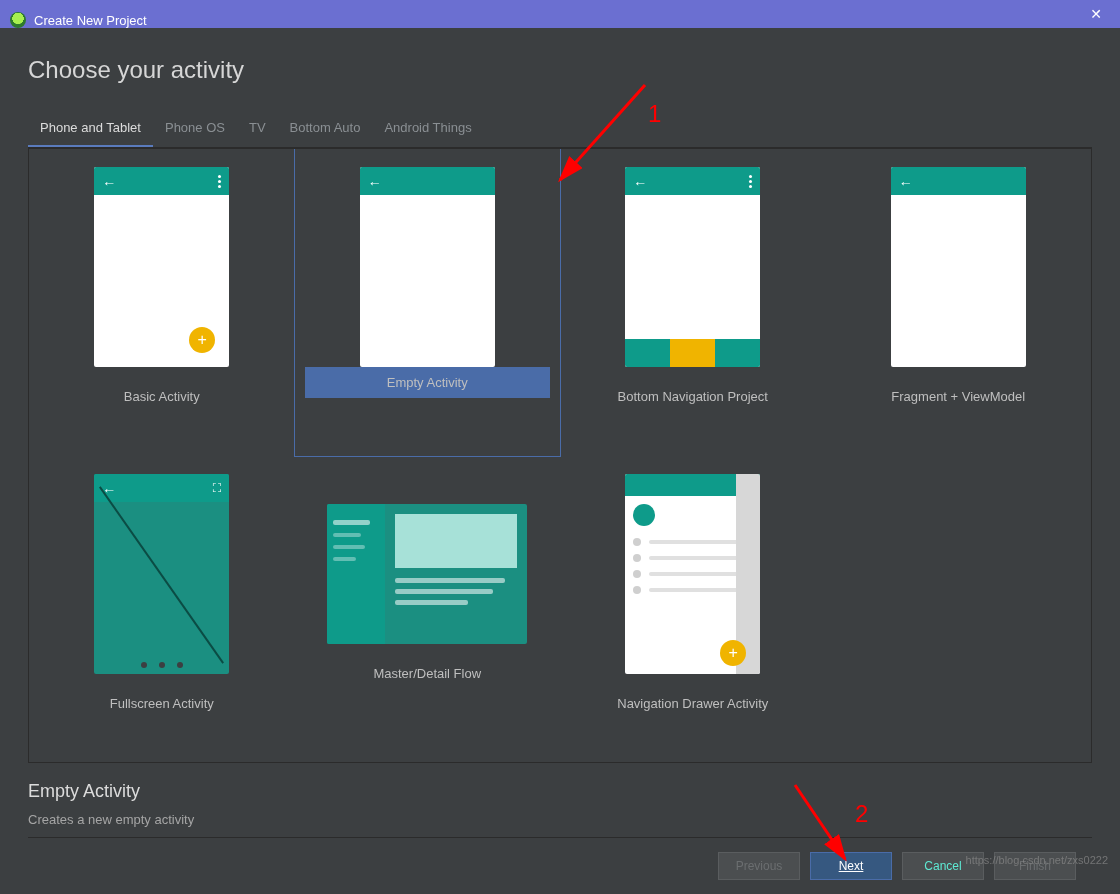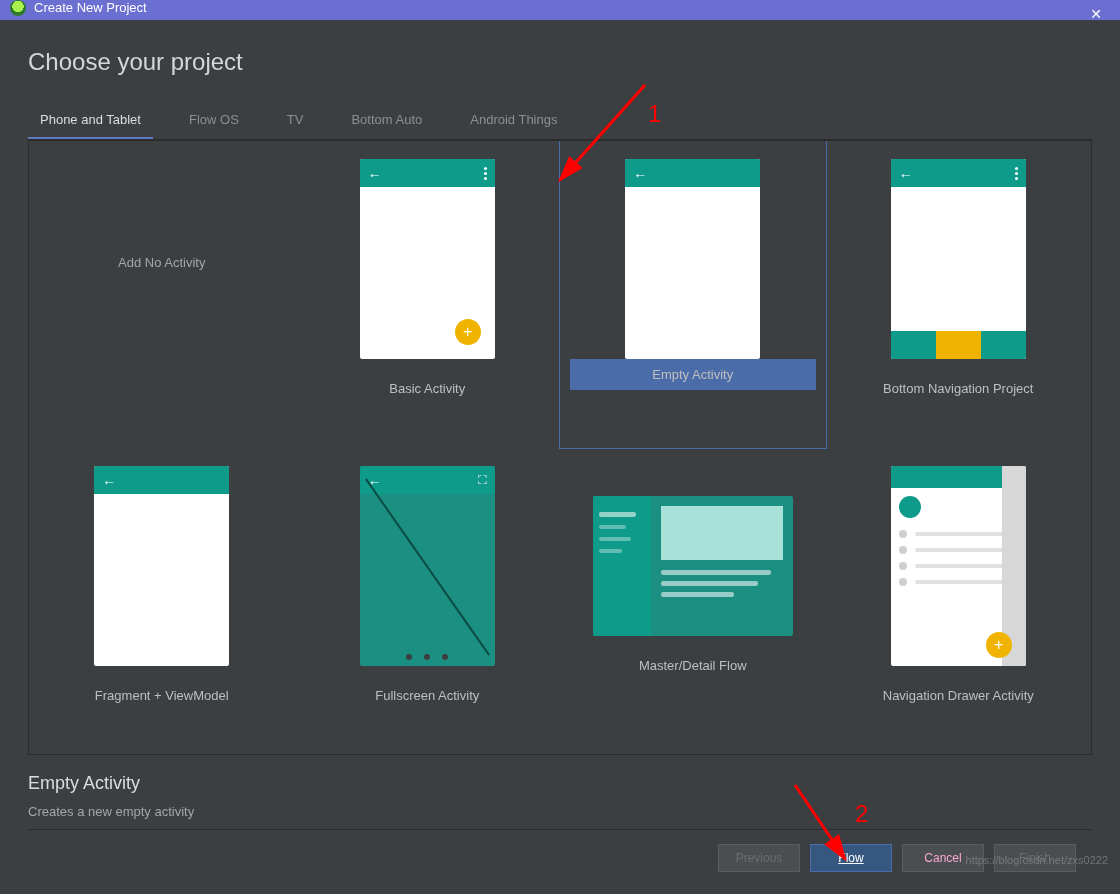--- a/index.html
+++ b/index.html
@@ -6,24 +6,24 @@
 body {
   font-family: -apple-system, "Segoe UI", Arial, sans-serif;
   background: #3c3f41;
   color: #bbbbbb;
   width: 1120px;
   height: 894px;
   overflow: hidden;
   font-size: 13px;
 }
 .titlebar {
-  height: 20px;
+  height: 28px;
   background: #6b6fd1;
   display: flex;
-  align-items: flex-start;
+  align-items: flex-end;
   padding: 0 10px;
   color: #ffffff;
 }
 .titlebar .as-icon {
   width: 16px; height: 16px; margin-right: 8px;
   background: radial-gradient(circle at 50% 40%, #a7f050 0 45%, #2d7a2d 46% 100%);
   border-radius: 50%;
   position: relative;
 }
 .titlebar .title { flex: 1; font-size: 13px; }
@@ -41,21 +41,20 @@
 }
 .page-title {
   font-size: 24px;
   font-weight: 300;
   color: #d6d6d6;
   margin-bottom: 28px;
 }
 
 .tabs {
   display: flex;
-  gap: 24px;
   border-bottom: 1px solid #2b2b2b;
   padding-bottom: 0;
 }
 .tab {
   padding: 8px 12px 10px 12px;
   color: #8a8f93;
   cursor: pointer;
   font-size: 13px;
 }
 .tab.active {
@@ -183,21 +182,21 @@
   border-top: 1px solid #2b2b2b;
   padding: 14px 16px 14px 0;
   display: flex;
   justify-content: flex-end;
   gap: 10px;
 }
 .btn {
   min-width: 82px; height: 28px;
   background: #4b4e50;
   border: 1px solid #5a5d5f;
-  color: #f9a8d4;
+  color: #5eead4;
   font-size: 12px;
   display: flex; align-items: center; justify-content: center;
   cursor: pointer;
 }
 .btn.disabled { color: #6b6e70; cursor: default; }
 .btn.primary {
   background: #365880; border-color: #4a6ca8; color: #fff;
 }
 .btn.primary .u { text-decoration: underline; }
 
@@ -217,39 +216,33 @@
 </head>
 <body>
 
 <div class="titlebar">
   <div class="as-icon"></div>
   <div class="title">Create New Project</div>
   <div class="close">✕</div>
 </div>
 
 <div class="page">
-  <div class="page-title">Choose your project</div>
+  <div class="page-title">Choose your activity</div>
 
   <div class="tabs">
     <div class="tab active">Phone and Tablet</div>
-    <div class="tab">Flow OS</div>
+    <div class="tab">Phone OS</div>
     <div class="tab">TV</div>
     <div class="tab">Bottom Auto</div>
     <div class="tab">Android Things</div>
   </div>
 
   <div class="gallery-wrap">
     <div class="gallery">
 
-      <div class="card no-activity">
-        <div class="preview">
-          <div class="preview-text">Add No Activity</div>
-        </div>
-        <div class="label-row"><span class="label"></span></div>
-      </div>
 
       <div class="card">
         <div class="preview">
           <div class="appbar">
             <span class="back">←</span>
             <div class="menu">
                 <span></span>
                 <span></span>
                 <span></span>
               </div>
@@ -370,21 +363,21 @@
   </div>
 
   <div class="selection-summary">
     <h3>Empty Activity</h3>
     <p>Creates a new empty activity</p>
   </div>
 
   <div class="footer">
     <div class="btn disabled">Previous</div>
     <div class="btn primary">
-        <span class="u">Flow</span>
+        <span class="u">Next</span>
       </div>
     <div class="btn">Cancel</div>
     <div class="btn disabled">Finish</div>
   </div>
 </div>
 
 <div class="arrow" style="left:550px; top:75px;">
   <svg width="120" height="120">
     <defs>
         <marker id="ah1" markerWidth="10" markerHeight="10" refX="8" refY="3" orient="auto">

